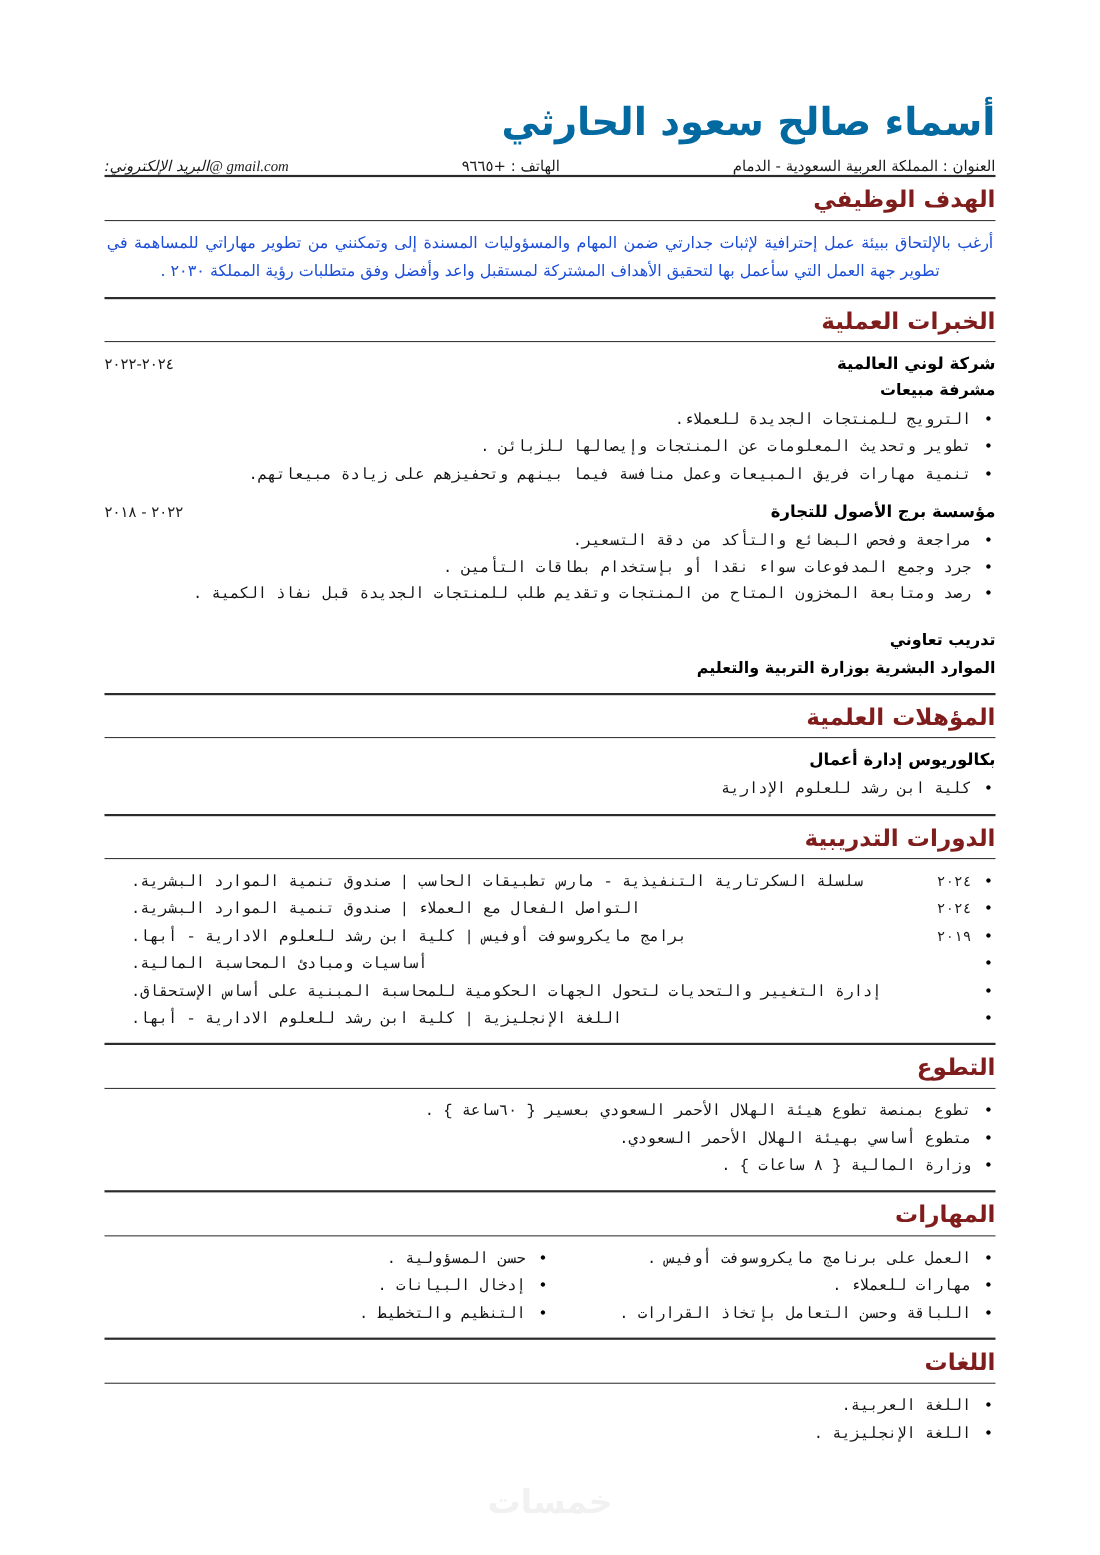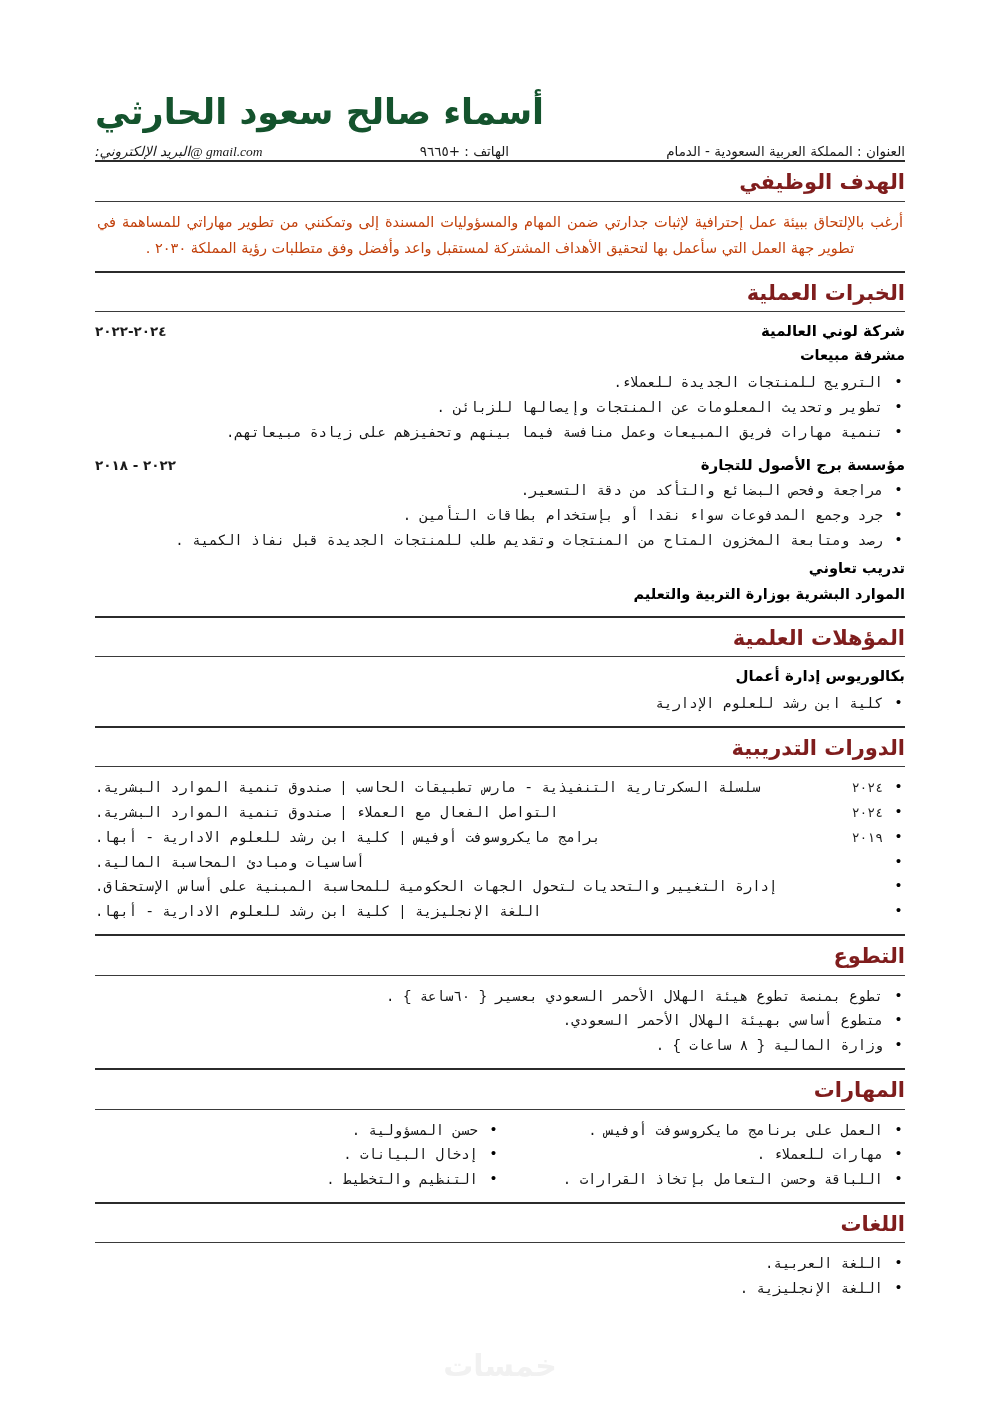--- a/index.html
+++ b/index.html
@@ -25,27 +25,27 @@
   .content {
     position: absolute;
     left: 95px;
     right: 95px;
     top: 0;
     width: 810px;
   }
 
   
   .name {
-    text-align: left;
+    text-align: right;
     font-size: 35px;
     font-weight: bold;
     letter-spacing: 0px;
     margin-top: 92px;
     line-height: 1.15;
-    color: #14532d;
+    color: #0369a1;
   }
   .contact-row {
     display: flex;
     flex-direction: row;
     justify-content: space-between;
     align-items: baseline;
     margin-top: 11px;
     font-size: 13.5px;
     color: #1a1a1a;
     white-space: nowrap;
@@ -76,52 +76,52 @@
   }
   .sec-body {
     padding: 7px 0 9px 0;
   }
 
   .para {
     font-size: 14.5px;
     line-height: 1.85;
     text-align: justify;
     text-align-last: center;
-    color: #c2410c;
+    color: #1d4ed8;
     margin: 0;
     padding: 0 2px;
   }
 
   
   .entry-head {
     display: flex;
     flex-direction: row;
     justify-content: space-between;
     align-items: baseline;
     font-size: 15px;
     font-weight: bold;
     color: #000;
     line-height: 1.6;
   }
   .entry-org { text-align: right; }
   .entry-date {
     font-size: 13.5px;
-    font-weight: bold;
+    font-weight: normal;
     color: #1a1a1a;
     letter-spacing: .5px;
     direction: rtl;
   }
   .entry-role {
     font-size: 14.5px;
     font-weight: bold;
     text-align: right;
     color: #000;
     line-height: 1.75;
   }
-  .sub-block { margin-top: 2px; }
+  .sub-block { margin-top: 16px; }
   .sub-title {
     font-size: 14.5px;
     font-weight: bold;
     text-align: right;
     color: #000;
     line-height: 1.75;
   }
 
   
   ul.blist {
@@ -148,21 +148,21 @@
     line-height: 1.78;
   }
 
   
   ul.blist.dated > li {
     display: flex;
     flex-direction: row-reverse;
     justify-content: space-between;
     align-items: baseline;
   }
-  ul.blist.dated > li .li-text { flex: 0 1 auto; text-align: right; }
+  ul.blist.dated > li .li-text { flex: 0 1 auto; text-align: right; margin-left: 24px; }
   ul.blist.dated > li .li-date {
     font-size: 13px;
     color: #1c1c1c;
     letter-spacing: .5px;
     white-space: nowrap;
     margin-left: 2px;
   }
 
   
   .skills-cols {

